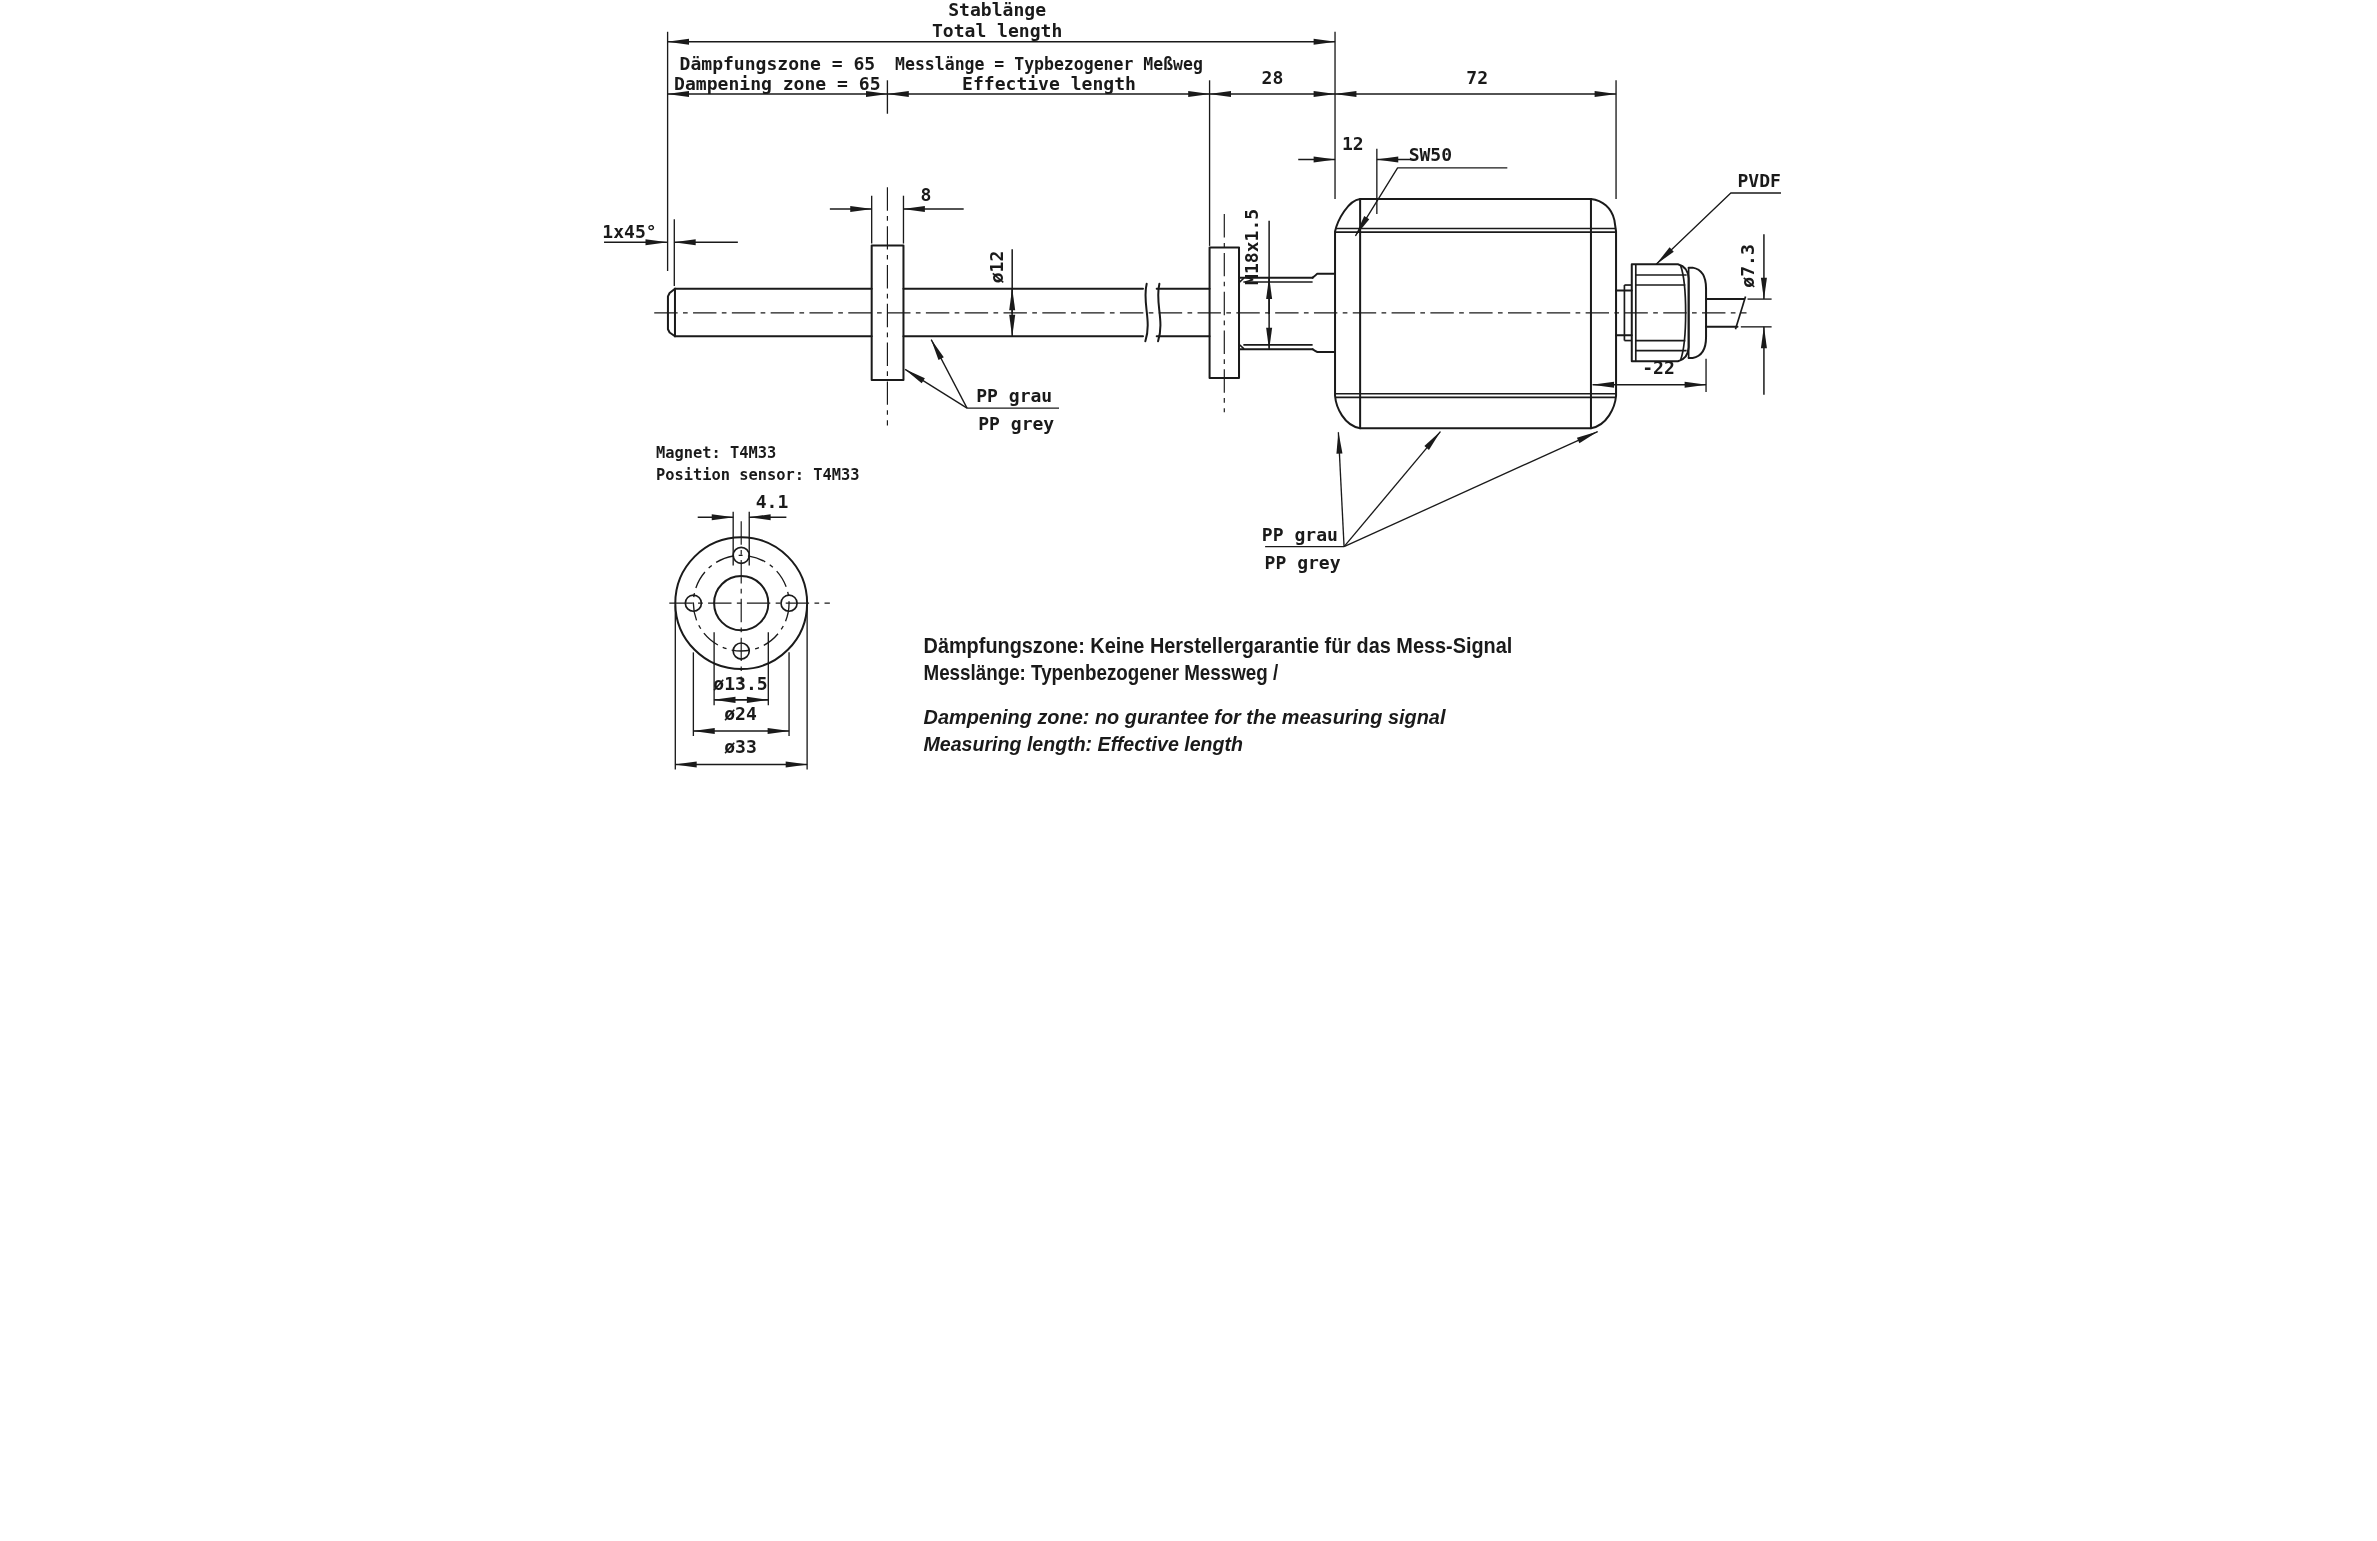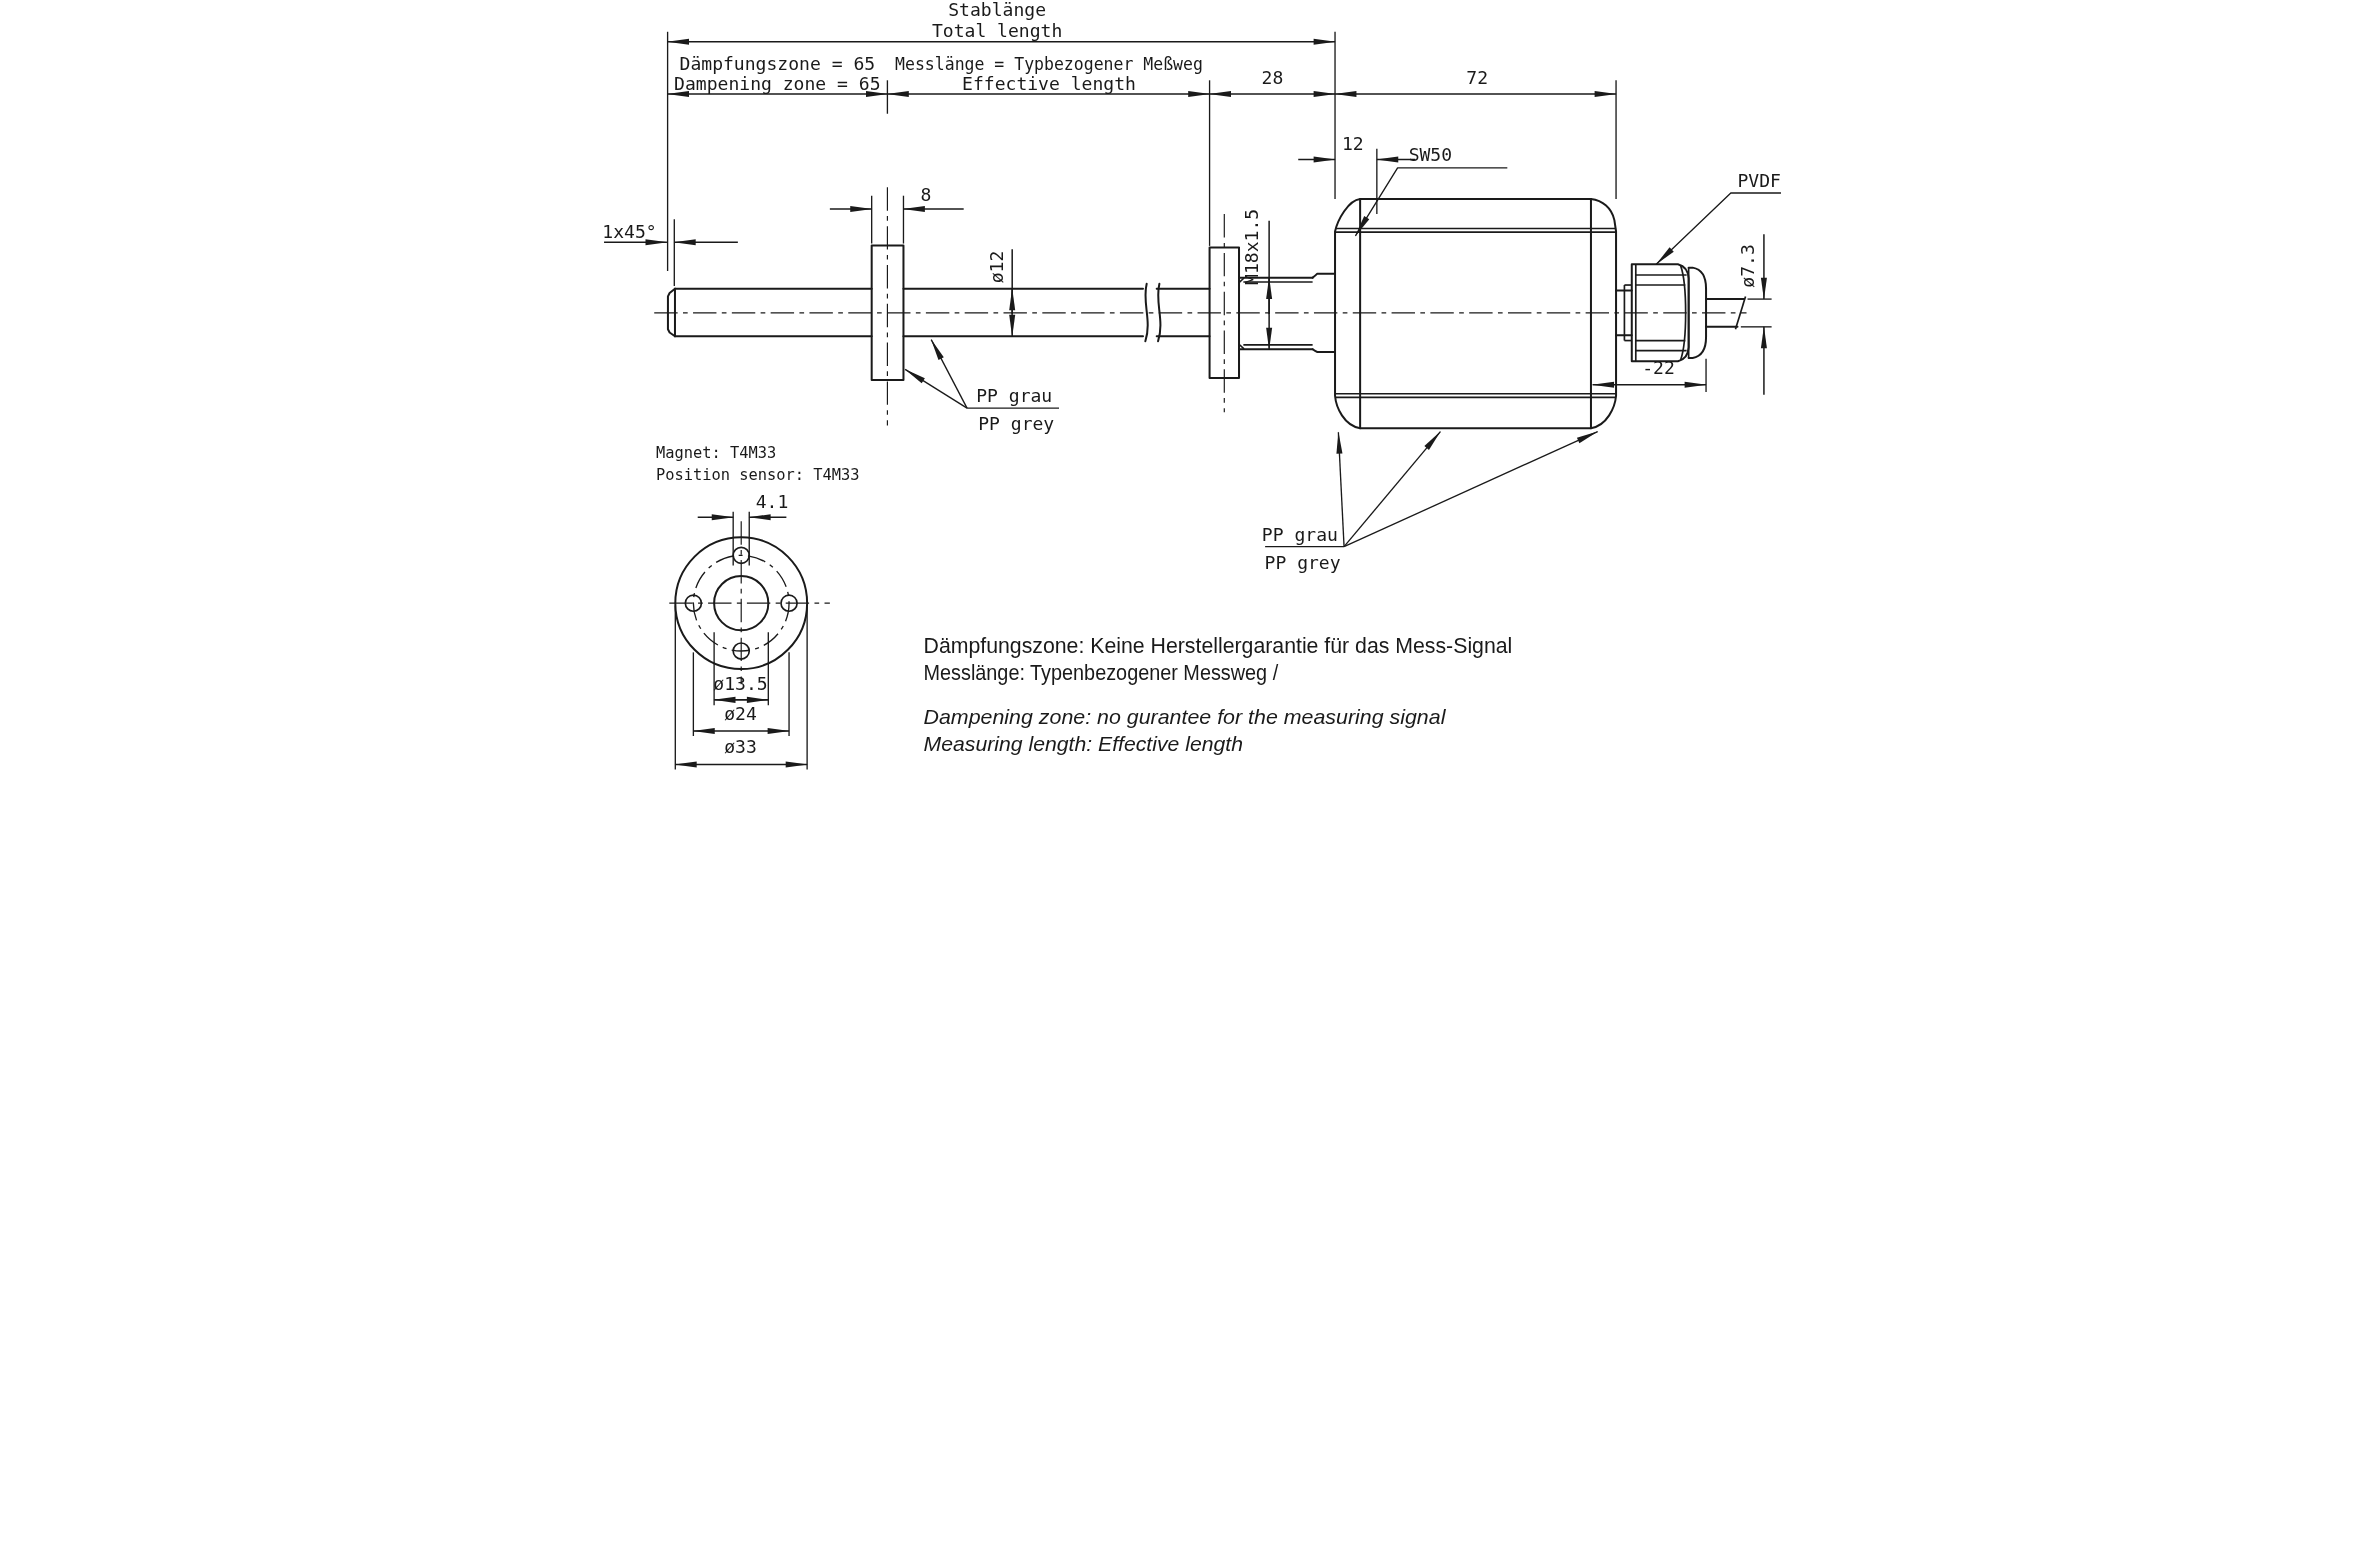--- a/index.html
+++ b/index.html
@@ -1,17 +1,17 @@
 <!DOCTYPE html>
 <html style="--ink: #1a1a1a; --bg: #ffffff;font-size:10.7px"><head>
 <meta charset="utf-8">
 <style>
   :root { --ink:#1a1a1a; --bg:#ffffff; }
   html,body { margin:0; padding:0; background:var(--bg); }
-  .stage { width:100%; max-width:1189px; margin:0 auto; background:var(--bg); }
+  .stage { width:100%; max-width:1189px; margin:0 auto; background:var(--bg);font-weight:bold; }
   svg { display:block; width:100%; height:auto; }
   
   .obj   { stroke:var(--ink); stroke-width:6;   fill:none; stroke-linecap:round; stroke-linejoin:round; }
   .objm  { stroke:var(--ink); stroke-width:5;   fill:none; }
   .thin  { stroke:var(--ink); stroke-width:4;   fill:none; }
   .dim   { stroke:var(--ink); stroke-width:4.5; fill:none; }
   .lead  { stroke:var(--ink); stroke-width:4;   fill:none; stroke-linejoin:round; }
   .cl    { stroke:var(--ink); stroke-width:3.5; fill:none; stroke-dasharray:70 16 14 16; }
   .cldash{ stroke:var(--ink); stroke-width:4;   fill:none; stroke-dasharray:55 16 12 16; }
   

